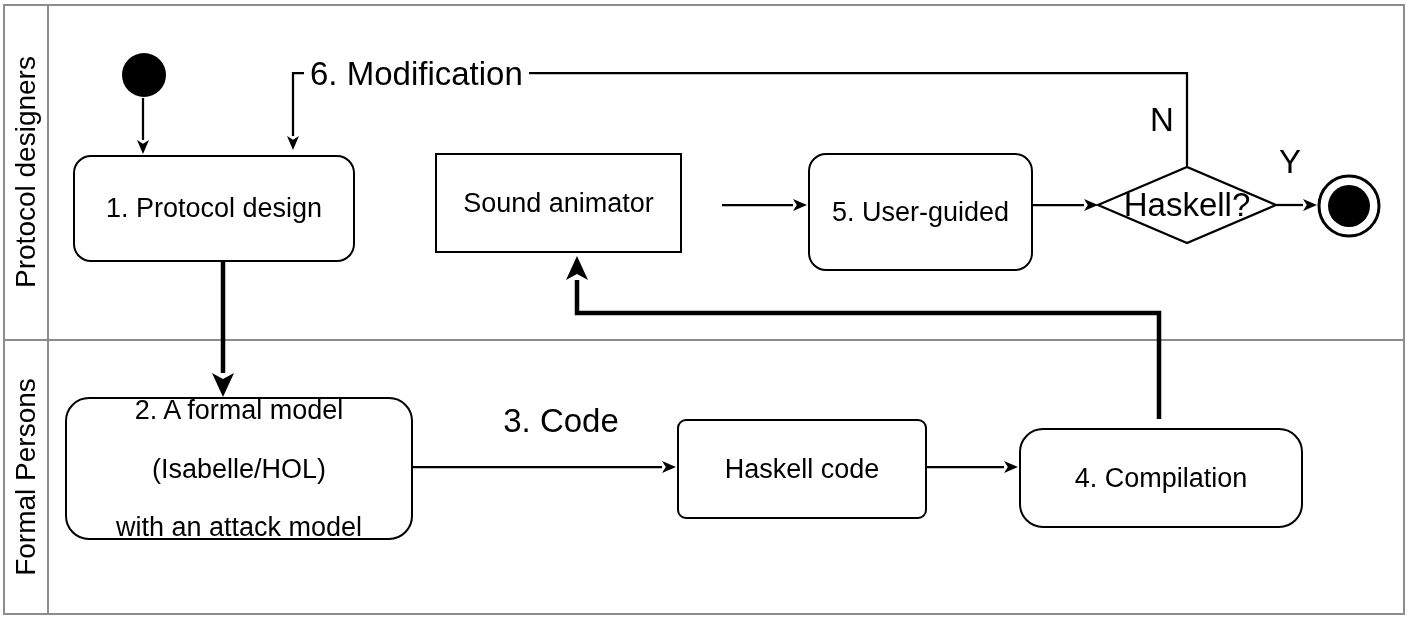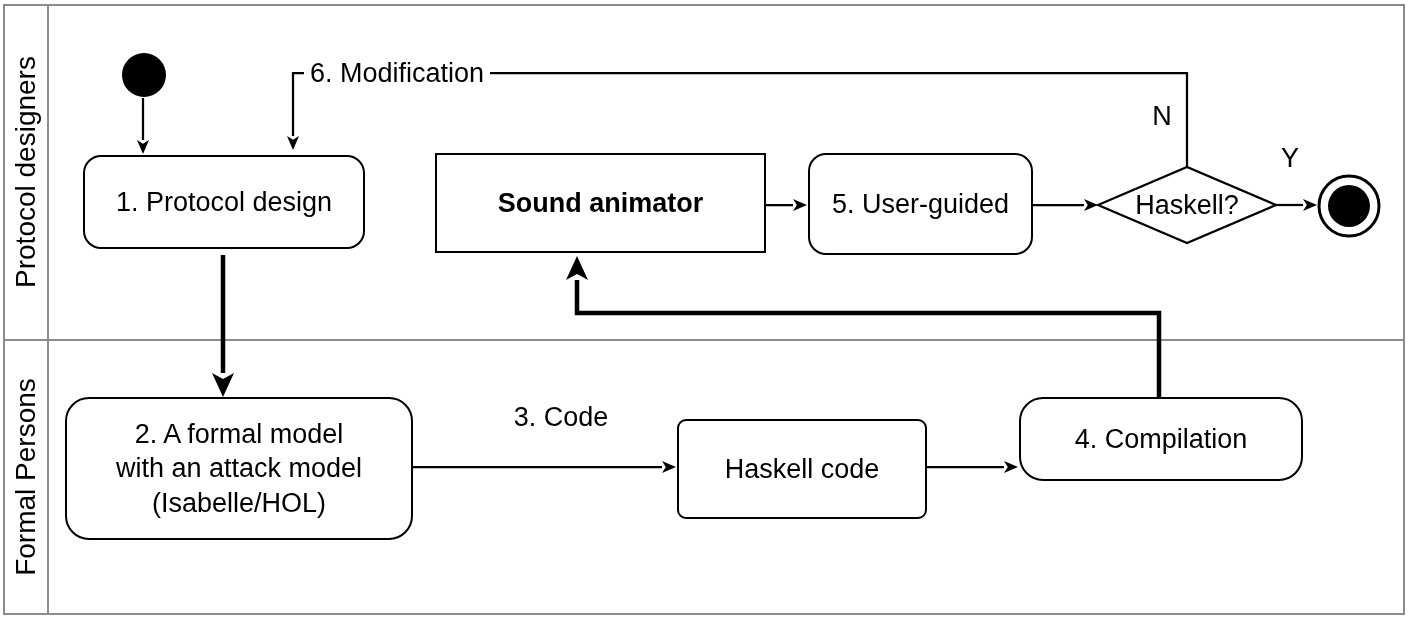--- a/index.html
+++ b/index.html
@@ -20,29 +20,29 @@
   svg.wires{position:absolute;left:0;top:0;width:1412px;height:622px;z-index:3;}
   .thin{stroke:#000;stroke-width:2.25px;fill:none;}
   .thick{stroke:#000;stroke-width:4.5px;fill:none;}
   .shape{stroke:#000;stroke-width:2.25px;fill:#fff;}
   
   .node{position:absolute;box-sizing:border-box;background:#fff;border:2px solid #000;
         display:flex;flex-direction:column;align-items:center;justify-content:center;
         text-align:center;font-size:27px;line-height:1.26;z-index:4;}
   .node span{display:block;}
   .rounded{border-radius:18px;}
-  .rounded-lg{border-radius:24px;}
-  .n-protocol{left:83px;top:155px;width:282px;height:94px;}
-  .n-sound{left:435px;top:153px;width:331px;height:100px;font-weight:bold;}
-  .n-user{left:808px;top:153px;width:225px;height:102px;}
+  .rounded-lg{border-radius:24px;gap:24px;}
+  .n-protocol{left:73px;top:155px;width:282px;height:107px;}
+  .n-sound{left:435px;top:153px;width:247px;height:100px;}
+  .n-user{left:808px;top:153px;width:225px;height:118px;}
   .n-formal{left:65px;top:397px;width:348px;height:143px;}
   .n-haskell{left:677px;top:419px;width:250px;height:100px;border-radius:9px;}
-  .n-comp{left:1019px;top:397px;width:284px;height:84px;}
+  .n-comp{left:1019px;top:428px;width:284px;height:100px;}
   
-  .flabel{position:absolute;z-index:5;font-size:27px;line-height:1.2;text-align:center;}
+  .flabel{position:absolute;z-index:5;font-size:33px;line-height:1.2;text-align:center;}
   .l-modification{left:304px;top:58px;height:31px;line-height:31px;background:#fff;padding:0 6px;white-space:nowrap;}
   .l-codegen{left:476px;top:401px;width:170px;}
   .l-codegen span{display:block;}
   .l-no{left:1140px;top:100px;width:44px;}
   .l-yes{left:1268px;top:142px;width:44px;}
   .l-verified{left:1117px;top:189px;width:140px;height:32px;display:flex;
               align-items:center;justify-content:center;}
 </style>
 </head>
 <body>
@@ -102,22 +102,22 @@
   <div class="node n-sound">
     <span>Sound animator</span>
   </div>
 
   <div class="node rounded n-user">
     <span>5. User-guided</span>
   </div>
 
   <div class="node rounded-lg n-formal">
     <span>2. A formal model</span>
+    <span>(Isabelle/HOL)</span>
     <span>with an attack model</span>
-    <span>(Isabelle/HOL)</span>
   </div>
 
   <div class="node n-haskell">
     <span>Haskell code</span>
   </div>
 
   <div class="node rounded-lg n-comp">
     <span>4. Compilation</span>
   </div>
 

